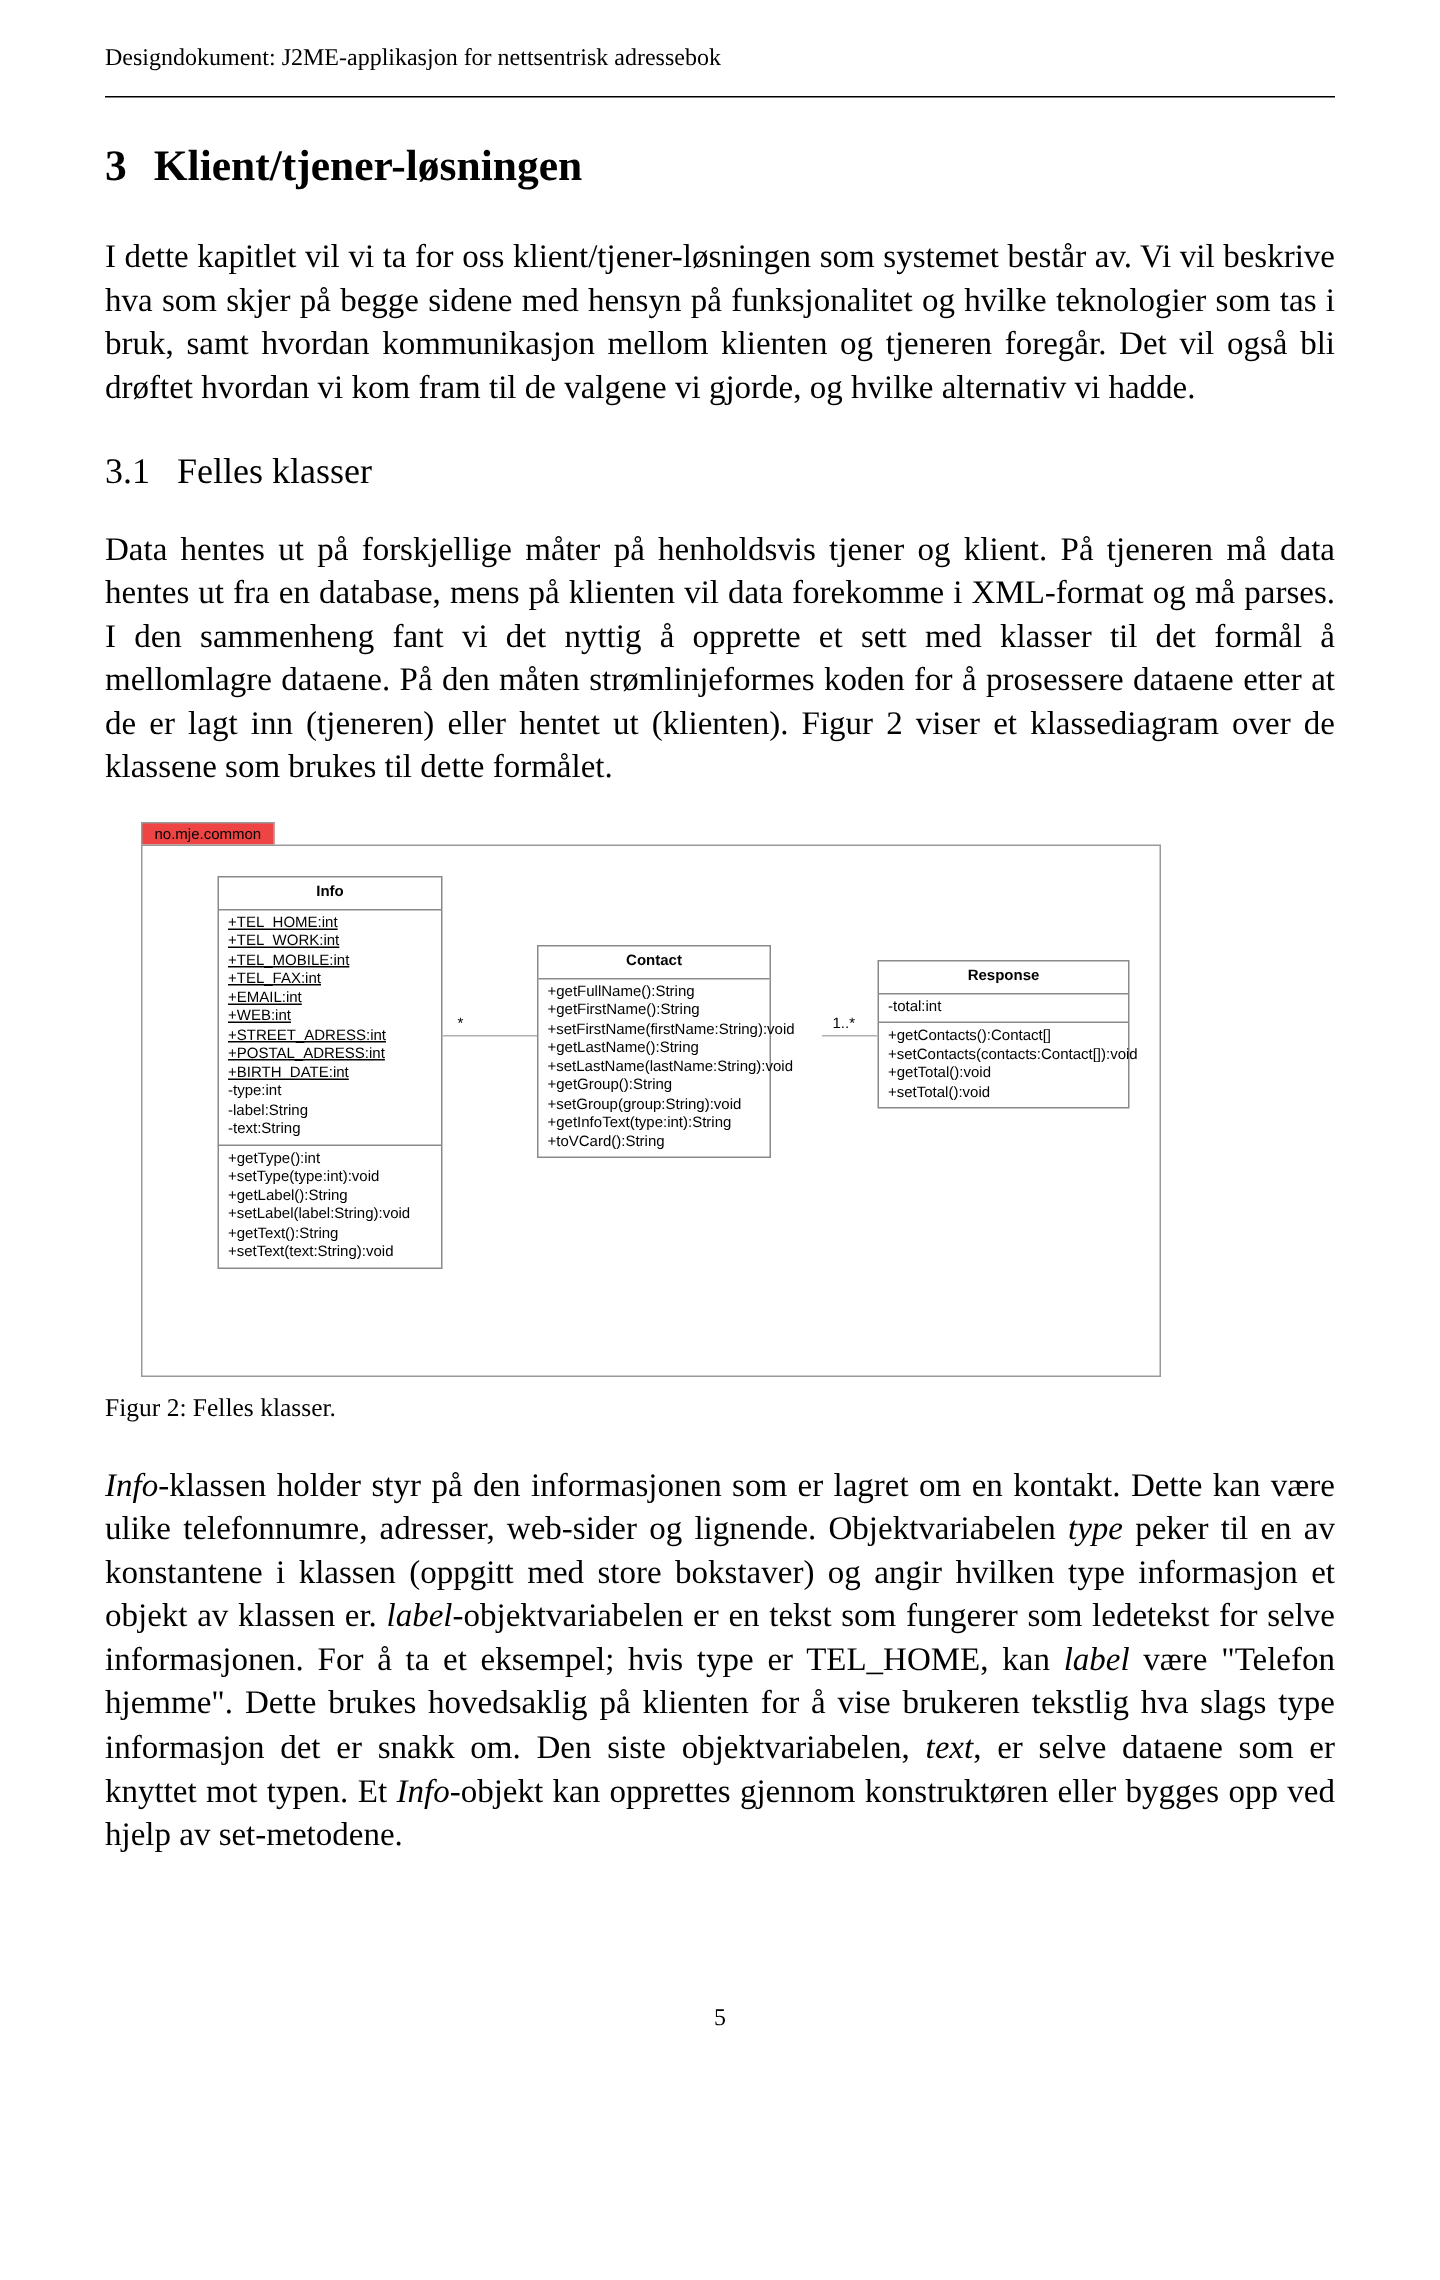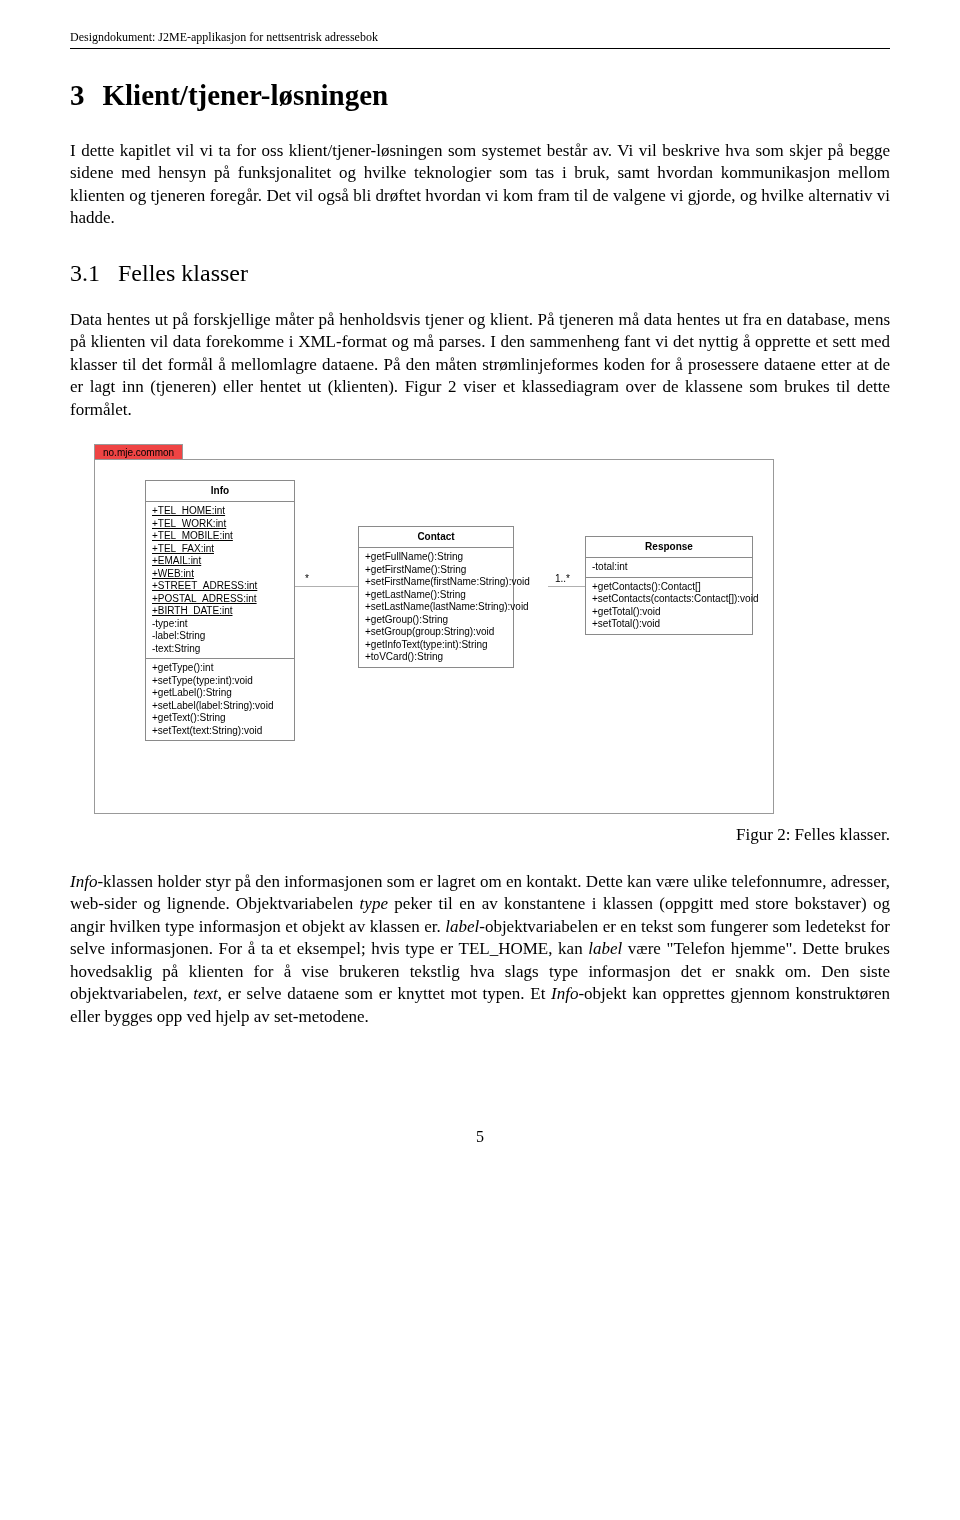--- a/index.html
+++ b/index.html
@@ -9,22 +9,22 @@
     }
     body {
       font-family: "Times New Roman", Times, serif;
       background: #fff;
       color: #000;
       width: 960px;
       margin: 0 auto;
       padding: 30px 70px 40px 70px;
     }
     .header-text {
-      font-size: 12px;
-      margin-bottom: 3px;
+      font-size: 16px;
+      margin-bottom: 16px;
     }
     .header-line {
       border-bottom: 1px solid #000;
       margin-bottom: 30px;
     }
     h1.section-title {
       font-size: 29px;
       font-weight: bold;
       margin-bottom: 28px;
     }
@@ -36,21 +36,21 @@
       font-size: 24px;
       font-weight: normal;
       margin-top: 30px;
       margin-bottom: 22px;
     }
     h2.subsection-title .num {
       display: inline-block;
       margin-right: 18px;
     }
     p.body {
-      font-size: 17px;
+      font-size: 22px;
       line-height: 1.32;
       text-align: justify;
       margin-bottom: 18px;
       margin-top: 20px;
     }
     .italic { font-style: italic; }
 
     
     .uml-container {
       margin: 20px 0 14px 24px;
@@ -106,21 +106,21 @@
       background: #b0b0b0;
       height: 1px;
     }
     .mult-label {
       position: absolute;
       font-family: Arial, Helvetica, sans-serif;
       font-size: 10px;
     }
 
     .figure-caption {
-      text-align: right;
+      text-align: left;
       font-size: 17px;
       margin: 10px 0 26px 0;
       font-family: Liberation Serif, serif;
     }
     .page-number {
       text-align: center;
       font-size: 16px;
       margin-top: 100px;
     }
   </style>

